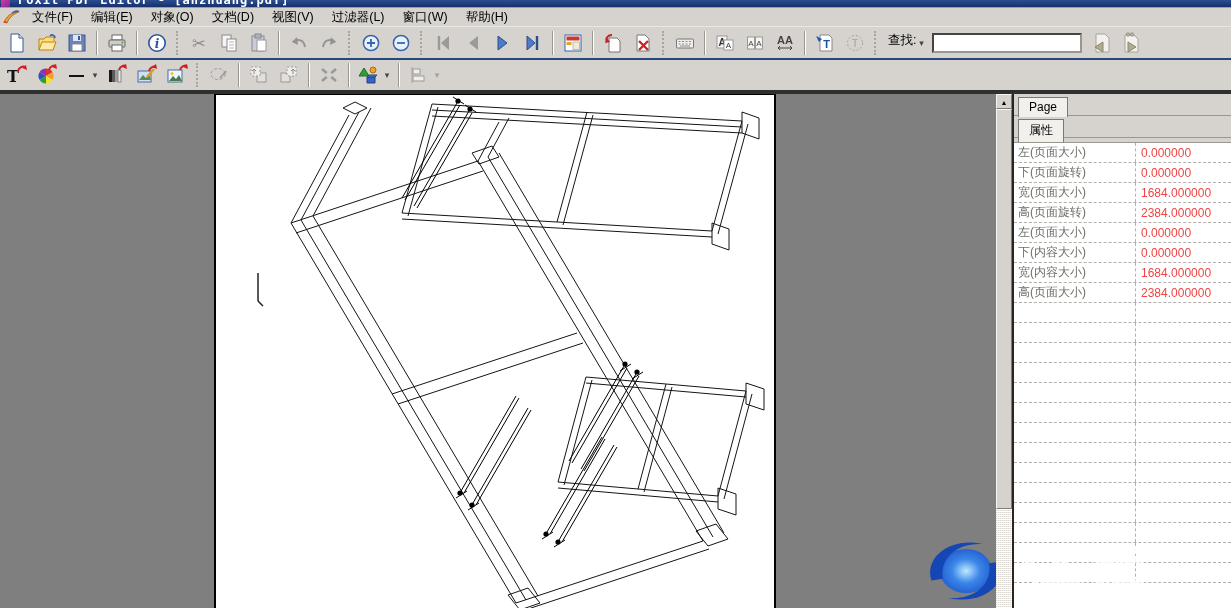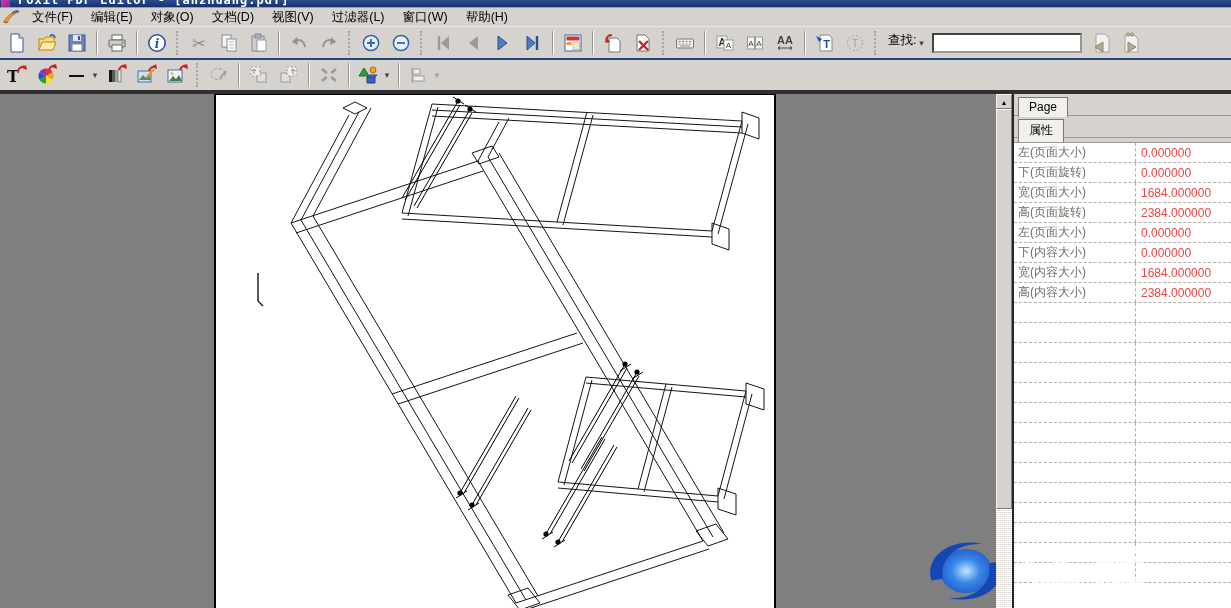--- a/index.html
+++ b/index.html
@@ -552,21 +552,21 @@
           </div>
         <div class="prop-row">
             <span class="pname">下(内容大小)</span>
             <span class="pval">0.000000</span>
           </div>
         <div class="prop-row">
             <span class="pname">宽(内容大小)</span>
             <span class="pval">1684.000000</span>
           </div>
         <div class="prop-row">
-            <span class="pname">高(内容大小)</span>
+            <span class="pname">高(页面大小)</span>
             <span class="pval">2384.000000</span>
           </div>
         <div class="prop-row">
             <span class="pname"></span>
             <span class="pval"></span>
           </div>
         <div class="prop-row">
             <span class="pname"></span>
             <span class="pval"></span>
           </div>

